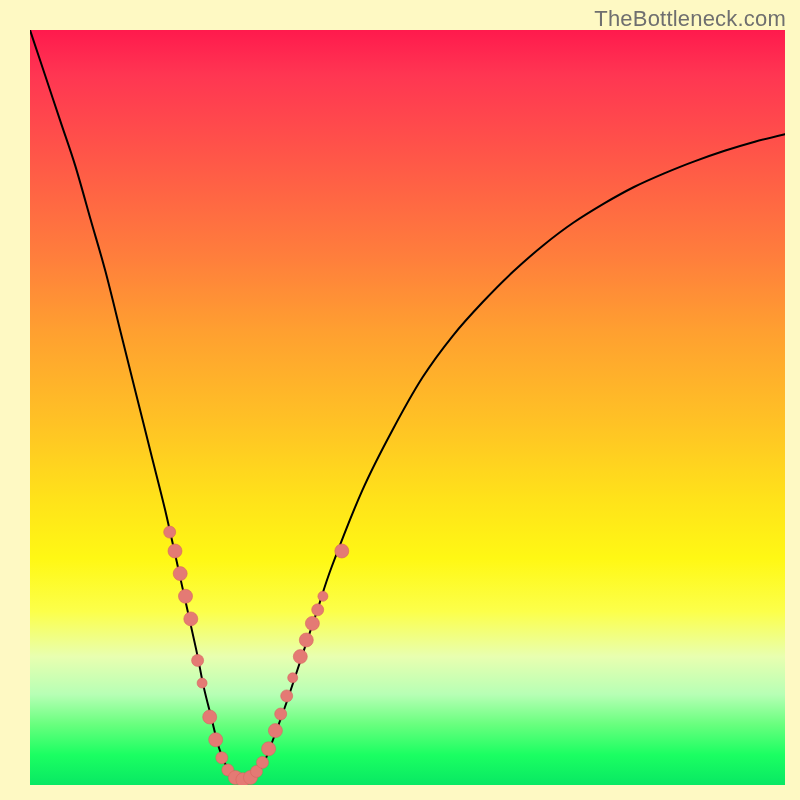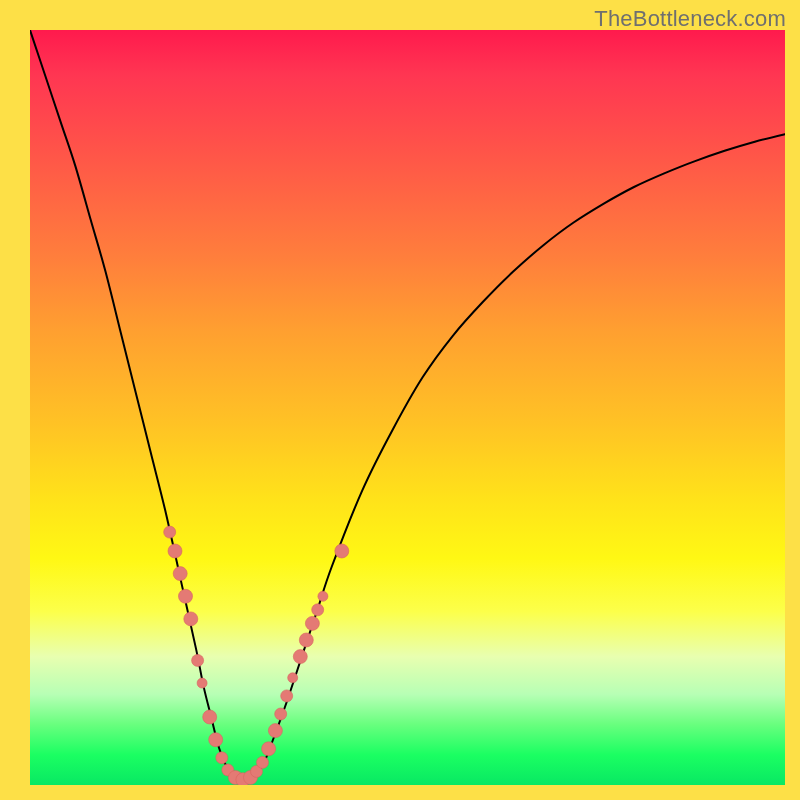--- a/index.html
+++ b/index.html
@@ -7,21 +7,21 @@
     padding: 0;
     width: 800px;
     height: 800px;
     background: #000;
     overflow: hidden;
     font-family: Arial, Helvetica, sans-serif;
   }
   .frame {
     position: absolute;
     inset: 0;
-    background: #fde047;
+    background: #fef9c3;
   }
   .plot {
     position: absolute;
     left: 30px;
     top: 30px;
     width: 755px;
     height: 755px;
     overflow: hidden;
     background: linear-gradient(
       to bottom,

